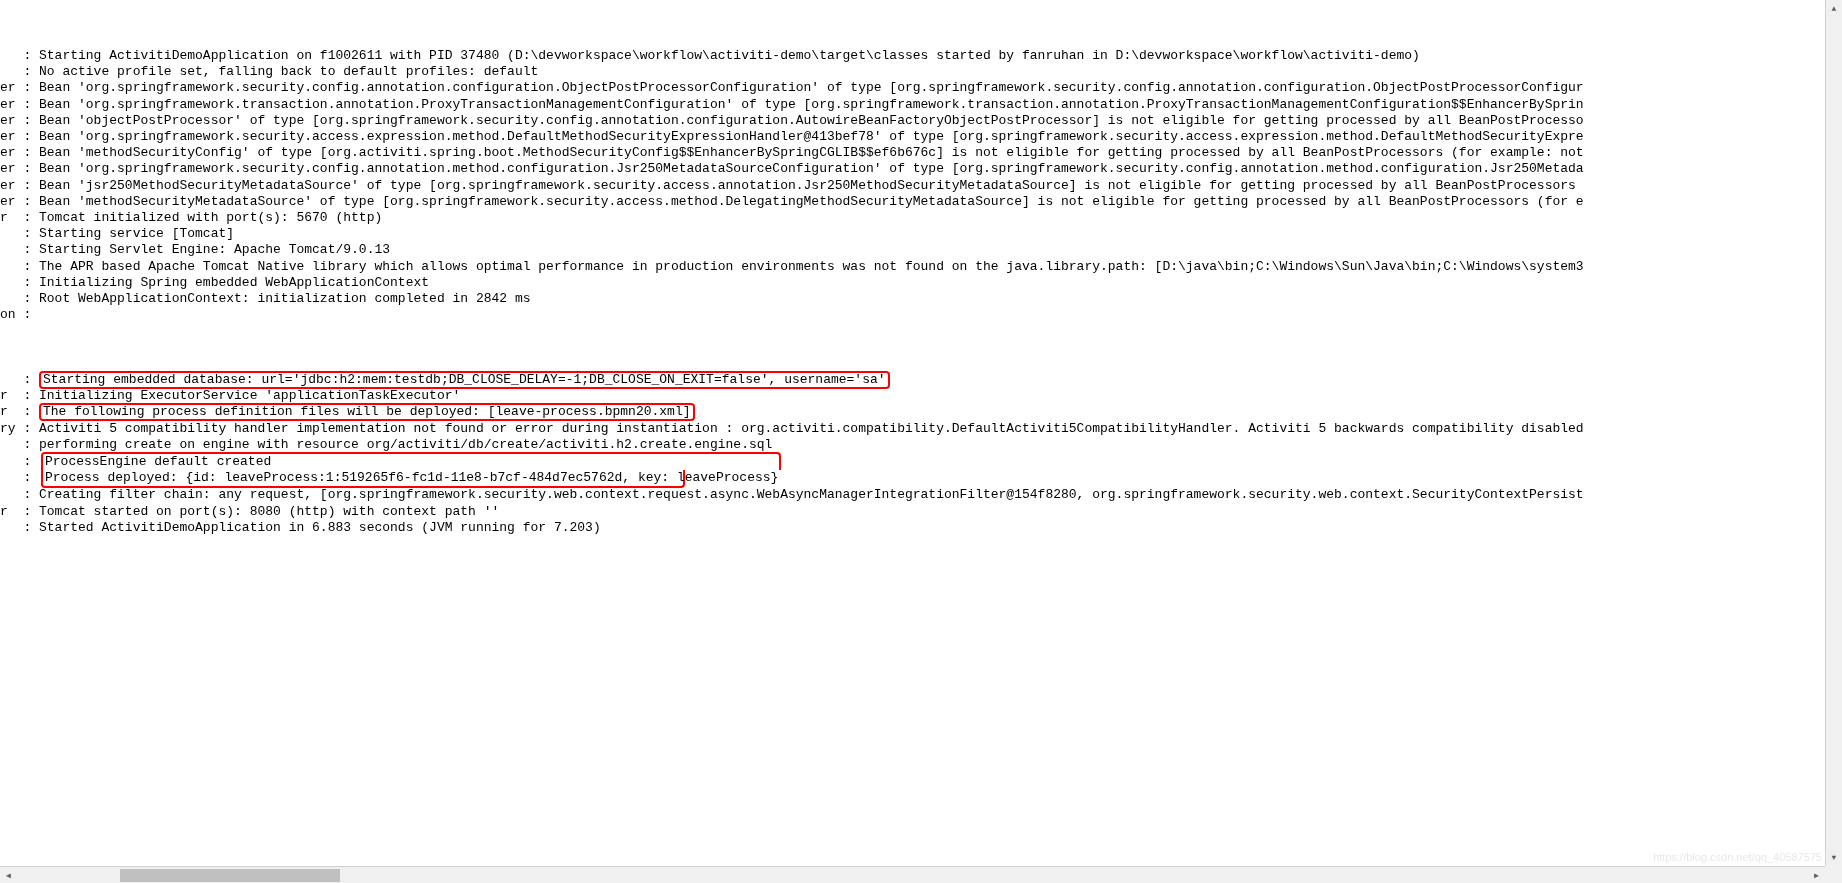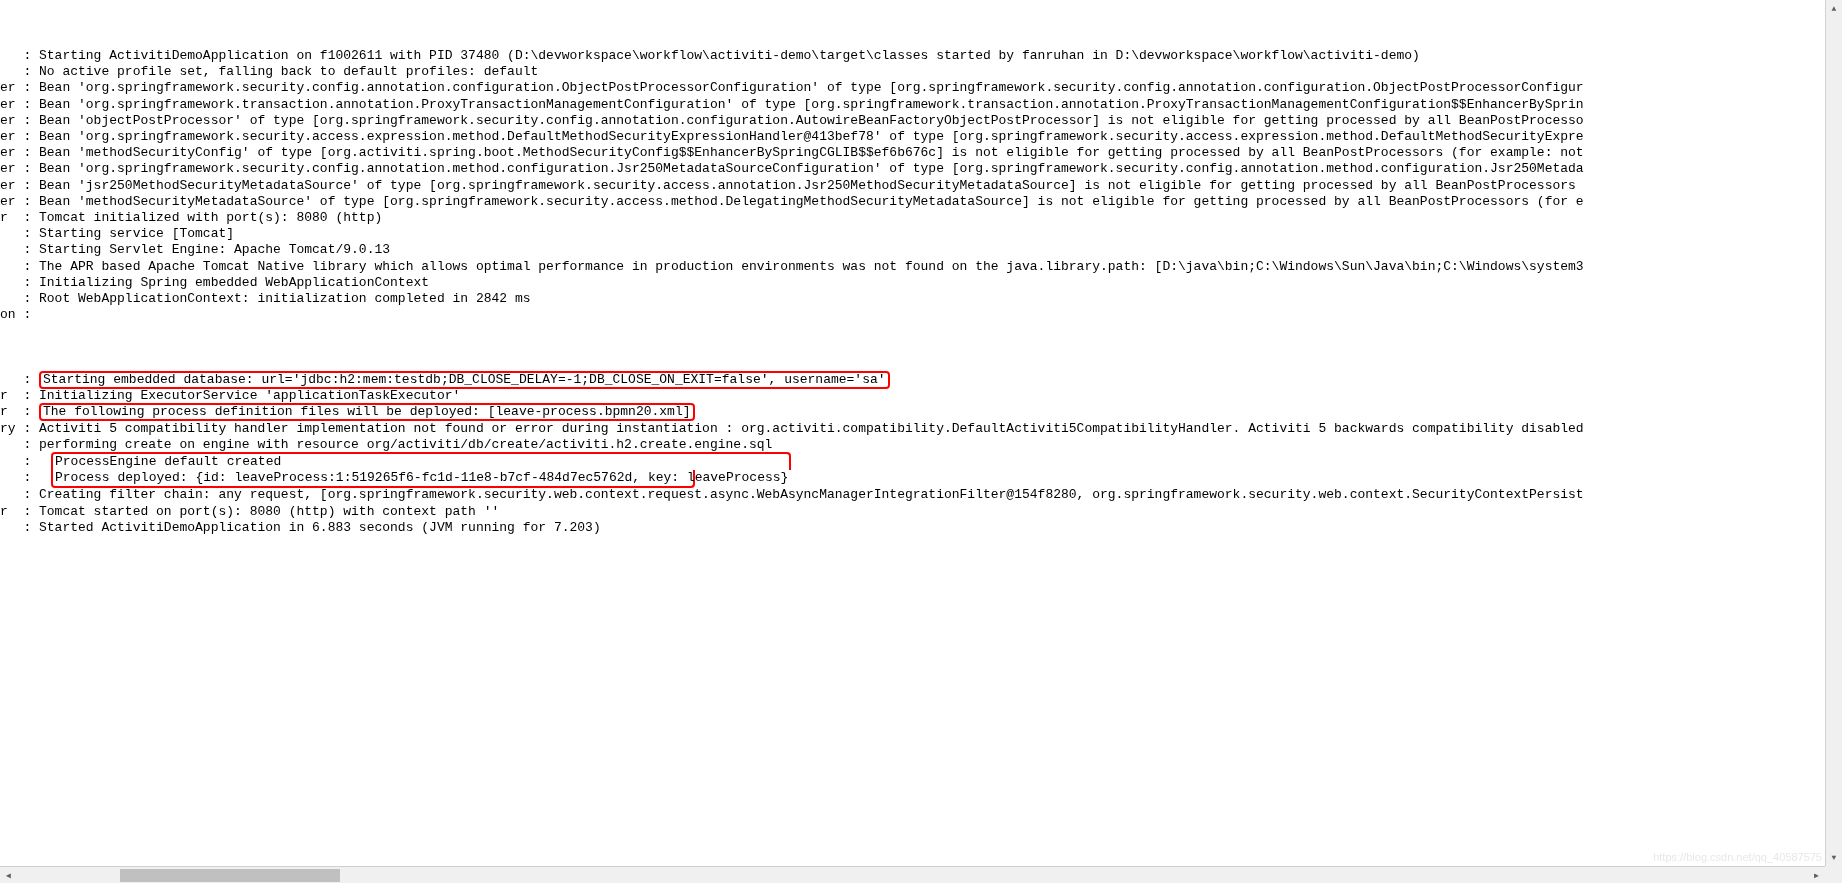--- a/index.html
+++ b/index.html
@@ -36,21 +36,21 @@
       display: inline-block;
       padding: 0 2px;
       margin: -1px 0;
       line-height: 14px;
     }
     .highlighted-multi {
       border: 2px solid #ff0000;
       border-radius: 4px;
       display: inline-block;
       padding: 0 2px;
-      margin: -1px 12px;
+      margin: -1px 2px;
     }
     .scrollbar-vertical {
       position: absolute;
       right: 0;
       top: 0;
       width: 17px;
       height: calc(100% - 17px);
       background: #f0f0f0;
       border-left: 1px solid #d0d0d0;
     }
@@ -145,21 +145,21 @@
   <div class="log-line"><span>   : </span><span>Starting ActivitiDemoApplication on f1002611 with PID 37480 (D:\devworkspace\workflow\activiti-demo\target\classes started by fanruhan in D:\devworkspace\workflow\activiti-demo)</span></div>
   <div class="log-line"><span>   : </span><span>No active profile set, falling back to default profiles: default</span></div>
   <div class="log-line"><span>er : </span><span>Bean 'org.springframework.security.config.annotation.configuration.ObjectPostProcessorConfiguration' of type [org.springframework.security.config.annotation.configuration.ObjectPostProcessorConfigur</span></div>
   <div class="log-line"><span>er : </span><span>Bean 'org.springframework.transaction.annotation.ProxyTransactionManagementConfiguration' of type [org.springframework.transaction.annotation.ProxyTransactionManagementConfiguration$$EnhancerBySprin</span></div>
   <div class="log-line"><span>er : </span><span>Bean 'objectPostProcessor' of type [org.springframework.security.config.annotation.configuration.AutowireBeanFactoryObjectPostProcessor] is not eligible for getting processed by all BeanPostProcesso</span></div>
   <div class="log-line"><span>er : </span><span>Bean 'org.springframework.security.access.expression.method.DefaultMethodSecurityExpressionHandler@413bef78' of type [org.springframework.security.access.expression.method.DefaultMethodSecurityExpre</span></div>
   <div class="log-line"><span>er : </span><span>Bean 'methodSecurityConfig' of type [org.activiti.spring.boot.MethodSecurityConfig$$EnhancerBySpringCGLIB$$ef6b676c] is not eligible for getting processed by all BeanPostProcessors (for example: not</span></div>
   <div class="log-line"><span>er : </span><span>Bean 'org.springframework.security.config.annotation.method.configuration.Jsr250MetadataSourceConfiguration' of type [org.springframework.security.config.annotation.method.configuration.Jsr250Metada</span></div>
   <div class="log-line"><span>er : </span><span>Bean 'jsr250MethodSecurityMetadataSource' of type [org.springframework.security.access.annotation.Jsr250MethodSecurityMetadataSource] is not eligible for getting processed by all BeanPostProcessors </span></div>
   <div class="log-line"><span>er : </span><span>Bean 'methodSecurityMetadataSource' of type [org.springframework.security.access.method.DelegatingMethodSecurityMetadataSource] is not eligible for getting processed by all BeanPostProcessors (for e</span></div>
-  <div class="log-line"><span>r  : </span><span>Tomcat initialized with port(s): 8080 (http)</span></div>
+  <div class="log-line"><span>r  : </span><span>Tomcat initialized with port(s): 5670 (http)</span></div>
   <div class="log-line"><span>   : </span><span>Starting service [Tomcat]</span></div>
   <div class="log-line"><span>   : </span><span>Starting Servlet Engine: Apache Tomcat/9.0.13</span></div>
   <div class="log-line"><span>   : </span><span>The APR based Apache Tomcat Native library which allows optimal performance in production environments was not found on the java.library.path: [D:\java\bin;C:\Windows\Sun\Java\bin;C:\Windows\system3</span></div>
   <div class="log-line"><span>   : </span><span>Initializing Spring embedded WebApplicationContext</span></div>
   <div class="log-line"><span>   : </span><span>Root WebApplicationContext: initialization completed in 2842 ms</span></div>
   <div class="log-line"><span>on : </span><span></span></div>
   <div class="blank-line"></div>
   <div class="blank-line"></div>
   <div class="blank-line"></div>
   <div class="log-line"><span>   : </span><span class="highlighted">Starting embedded database: url='jdbc:h2:mem:testdb;DB_CLOSE_DELAY=-1;DB_CLOSE_ON_EXIT=false', username='sa'</span></div>

